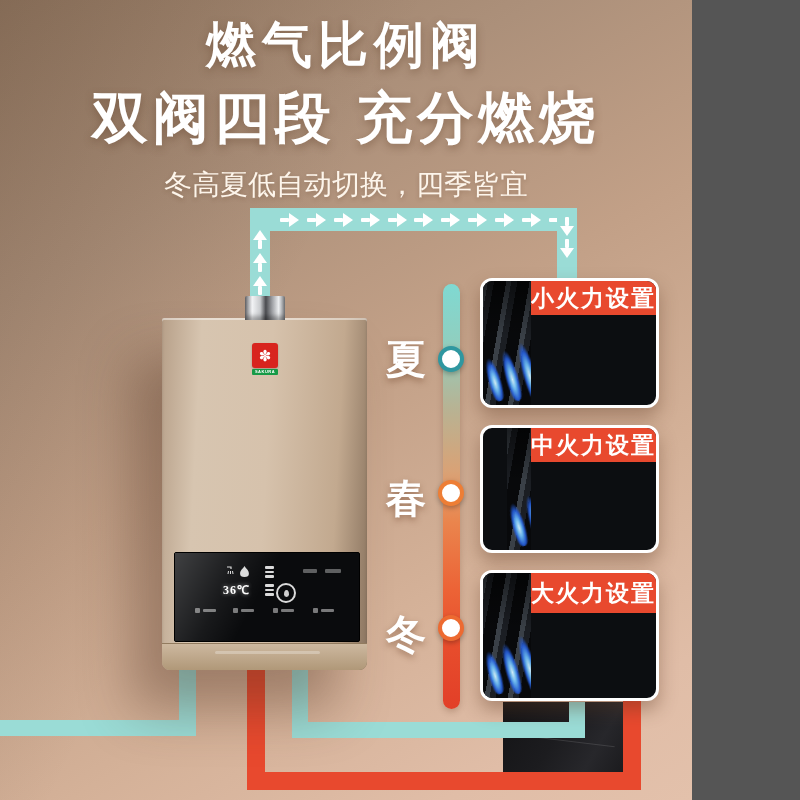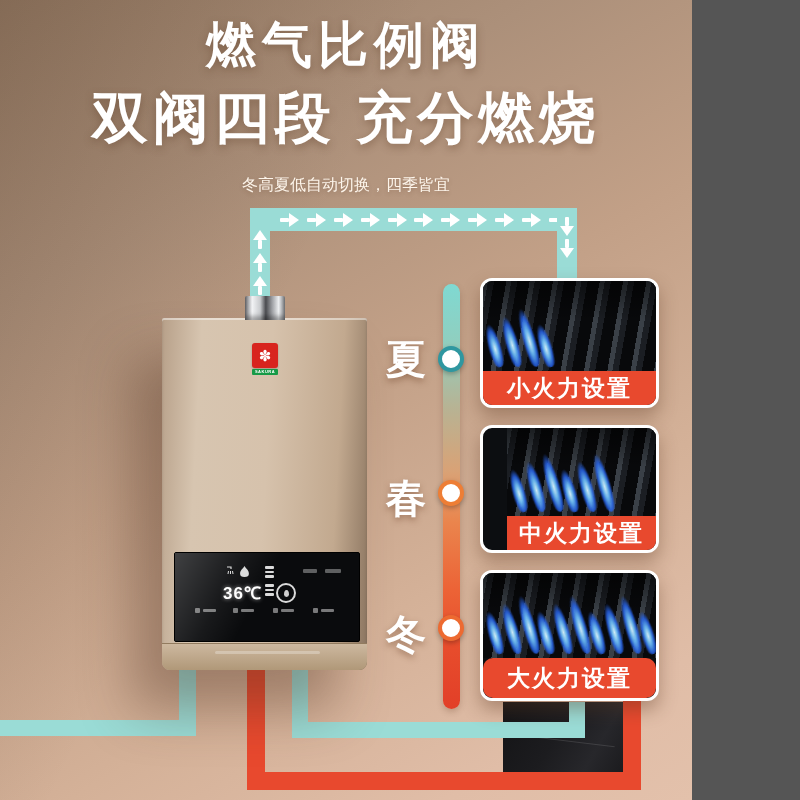--- a/index.html
+++ b/index.html
@@ -9,21 +9,21 @@
     background:
       linear-gradient(115deg, rgba(58,38,25,.20) 0%, rgba(58,38,25,0) 40%),
       linear-gradient(150deg,#977c65 0%,#ac907a 26%,#c2a087 48%,#d4b198 70%,#e0bda7 88%,#e3c1ab 100%);
   }
   .abs{position:absolute;}
 
   
   .header{left:0;right:0;top:12px;text-align:center;color:#fff;z-index:4;}
   .title1{font-size:50px;font-weight:800;letter-spacing:6px;text-shadow:0 3px 8px rgba(96,62,40,.45);}
   .title2{font-size:56px;font-weight:700;letter-spacing:5px;margin-top:2px;text-shadow:0 3px 8px rgba(96,62,40,.45);}
-  .subtitle{font-size:16px;line-height:31px;color:#fdf5eb;margin-top:12px;font-weight:500;text-shadow:0 2px 4px rgba(96,62,40,.3);}
+  .subtitle{font-size:28px;line-height:31px;color:#fdf5eb;margin-top:12px;font-weight:500;text-shadow:0 2px 4px rgba(96,62,40,.3);}
 
   
   .pipe{background:#9adcd6;z-index:1;}
   .pipe-red{background:#e8492e;z-index:2;}
   .pipe.z2{z-index:2;}
   .h-arrows{display:flex;align-items:center;justify-content:space-between;height:100%;padding:0 8px 0 30px;box-sizing:border-box;}
   .v-arrows{display:flex;flex-direction:column;align-items:center;height:100%;box-sizing:border-box;}
   .v-arrows.up{justify-content:flex-end;padding-bottom:8px;gap:9px;}
   .v-arrows.down{justify-content:flex-start;padding-top:12px;gap:8px;}
   .pipe-arrow{display:block;width:20px;height:14px;position:relative;flex:none;}
@@ -36,50 +36,50 @@
   .season-bar{left:443px;top:284px;width:17px;height:425px;border-radius:9px;z-index:3;
     background:linear-gradient(180deg,#7fd9d2 0%,#8fcfc0 13%,#b7b394 29%,#d9a276 44%,#ea854d 56%,#ec6336 72%,#e74c2c 86%,#e23f28 100%);
     box-shadow:0 3px 6px rgba(90,50,30,.25);}
   .season-label{width:58px;text-align:right;color:#fff;font-size:40px;font-weight:800;z-index:6;
     text-shadow:0 3px 6px rgba(110,65,40,.5);}
   .season-dot{width:26px;height:26px;border-radius:50%;background:#fff;border:4px solid #2f97a0;box-sizing:border-box;
     z-index:6;box-shadow:0 2px 5px rgba(0,0,0,.28);}
 
   
   .card{left:480px;width:179px;border:3px solid #fff;border-radius:12px;overflow:hidden;background:#0c0e11;
-    box-shadow:0 9px 18px rgba(92,54,34,.38);display:flex;flex-direction:column;box-sizing:border-box;z-index:5;}
+    box-shadow:0 9px 18px rgba(92,54,34,.38);display:flex;flex-direction:row;box-sizing:border-box;z-index:5;}
   .flame-panel{flex:1;position:relative;overflow:hidden;
     background:linear-gradient(rgba(0,0,0,.55),rgba(0,0,0,0) 45%),
       repeating-linear-gradient(100deg,#3a4047 0 5px,#1b1e23 5px 11px,#08090b 11px 23px);}
   .flame{position:absolute;bottom:3px;width:17px;border-radius:50%/60% 60% 40% 40%;transform:rotate(-16deg);
     background:radial-gradient(50% 65% at 50% 62%,rgba(218,246,255,.95) 0%,rgba(108,190,250,.92) 28%,rgba(38,98,232,.85) 55%,rgba(12,40,150,0) 78%);
     filter:blur(.3px);}
   .card-label{height:34px;flex:none;background:#e8492e;color:#fff;display:flex;align-items:center;justify-content:center;
     font-size:23px;font-weight:600;letter-spacing:2px;}
-  .card-label.tall{height:40px;border-radius:10px;}
+  .card-label.tall{height:40px;}
 
   
   .heater{left:162px;top:318px;width:205px;height:352px;z-index:5;border-radius:2px 2px 8px 8px;
     background:linear-gradient(93deg,#b7a089 0%,#d7c5b0 18%,#d6c2ac 50%,#c2a98f 82%,#97806a 96%,#8a7460 100%);
     box-shadow:-30px 40px 52px rgba(76,48,32,.38), inset 0 2px 0 rgba(255,255,255,.45), inset 0 -2px 3px rgba(0,0,0,.15);}
   .heater-foot{left:0;right:0;bottom:0;height:26px;border-radius:0 0 8px 8px;
     background:linear-gradient(#cdb89f,#b09878);border-top:1px solid rgba(90,70,50,.35);}
   .flue{left:245px;top:296px;width:40px;height:24px;z-index:6;border-radius:2px 2px 0 0;
     background:linear-gradient(90deg,#6e6e72 0%,#f2f3f5 18%,#c9cbce 38%,#4a4b4f 52%,#9fa1a5 68%,#eceef0 84%,#7b7d81 100%);
     box-shadow:inset 0 -4px 4px rgba(0,0,0,.3);}
   .logo{left:252px;top:343px;width:26px;height:25px;background:#d8241e;border-radius:3px;z-index:7;
     display:flex;align-items:center;justify-content:center;color:#fff;font-size:15px;line-height:15px;
     box-shadow:0 1px 2px rgba(0,0,0,.25);}
   .logo-strip{left:252px;top:369px;width:26px;height:6px;background:#169a47;border-radius:1px;z-index:7;
     color:#fff;font-size:4px;line-height:6px;text-align:center;letter-spacing:.5px;font-weight:700;}
 
   .panel{left:174px;top:552px;width:184px;height:88px;background:#0a0b0d;border:1px solid #000;z-index:7;border-radius:2px;}
   .panel::before{content:"";position:absolute;inset:0;
     background:linear-gradient(118deg,rgba(255,255,255,.22) 0%,rgba(255,255,255,.06) 30%,rgba(255,255,255,0) 46%);}
-  .disp-temp{left:48px;top:28px;color:#fff;font-family:Liberation Sans, sans-serif;font-size:17px;font-weight:700;letter-spacing:1px;
+  .disp-temp{left:48px;top:28px;color:#fff;font-family:Liberation Serif, serif;font-size:12px;font-weight:700;letter-spacing:1px;
     text-shadow:0 0 4px rgba(255,255,255,.6);}
   .bar-stack{display:flex;flex-direction:column;gap:2px;}
   .bar-stack i{display:block;width:9px;height:2.5px;background:rgba(255,255,255,.85);border-radius:1px;}
   .disp-circle{left:101px;top:30px;width:20px;height:20px;border:2px solid rgba(255,255,255,.85);border-radius:50%;box-sizing:border-box;
     display:flex;align-items:center;justify-content:center;}
   .disp-circle i{display:block;width:5px;height:7px;background:rgba(255,255,255,.8);border-radius:50% 50% 50% 50%/65% 65% 35% 35%;}
   .faint-bar{background:rgba(255,255,255,.35);border-radius:1px;}
   .mini{display:flex;align-items:center;gap:3px;opacity:.45;}
   .mini i{display:block;width:5px;height:5px;background:#fff;border-radius:1px;}
   .mini b{display:block;width:13px;height:3px;background:#fff;border-radius:1px;}

